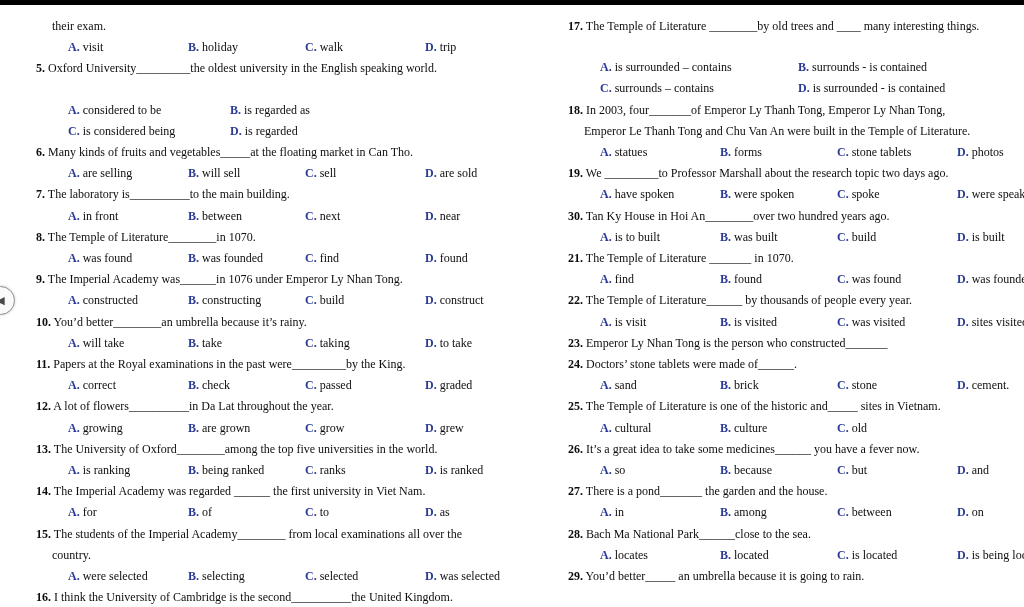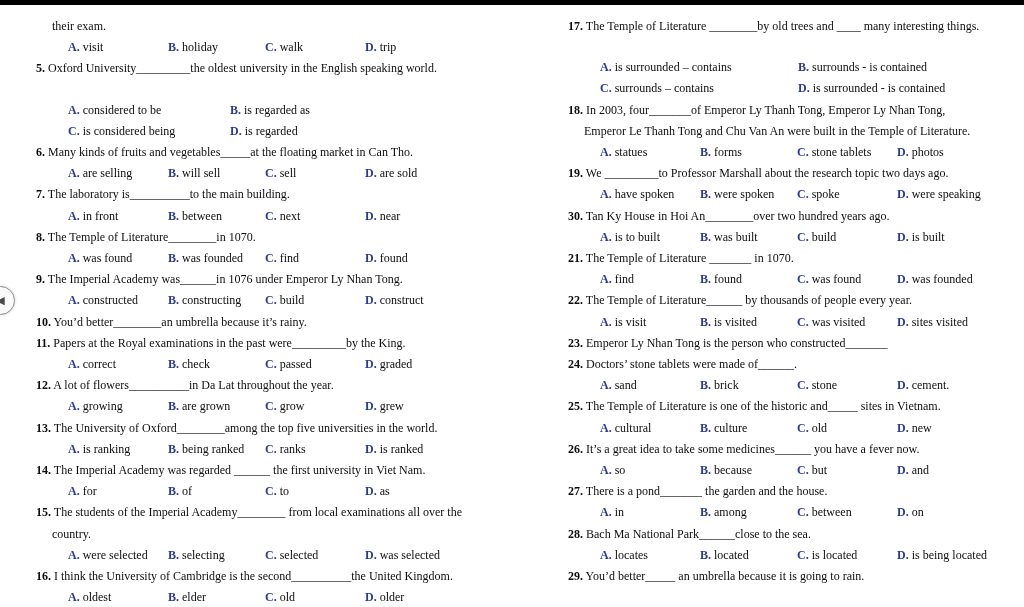--- a/index.html
+++ b/index.html
@@ -13,21 +13,21 @@
   .top-edge { height:5px; background:#000; width:100%; }
   .page { display:flex; padding-top:11px; }
   .col { width:512px; overflow:hidden; }
   .col-left  { padding-left:36px; padding-right:10px; }
   .col-right { padding-left:56px; padding-right:2px; }
   .question { }
   .qline { padding-left:16px; text-indent:-16px; line-height:21.2px; white-space:nowrap; }
   .qline.cont { text-indent:0; }
   .qnum { font-weight:bold; }
   .opts { display:grid; padding-left:32px; line-height:21.2px; white-space:nowrap; }
-  .cols-4 { grid-template-columns:100px 97px 100px auto; }
+  .cols-4 { grid-template-columns:100px 97px 100px auto;gap:20px; }
   .cols-2 { grid-template-columns:198px auto;margin-top:20px; }
   .col-left .cols-2 { grid-template-columns:162px auto; }
   .opt { overflow:visible; }
   .letter { color:var(--accent); font-weight:bold; }
   .page-nav {
     position:absolute; left:-14px; top:286px; width:29px; height:29px;
     border-radius:50%; border:1px solid #8f8f8f; background:#fafafa;
     display:flex; align-items:center; justify-content:center;
     color:#4a4a4a; font-size:11px; z-index:5; cursor:pointer;
     font-family:"DejaVu Sans","Liberation Sans",sans-serif;
@@ -94,20 +94,26 @@
         <div class="qline"><span class="qnum">9.</span> <span class="qbody">The Imperial Academy was______in 1076 under Emperor Ly Nhan Tong.</span></div>
         <div class="opts cols-4">
           <span class="opt"><b class="letter">A.</b> <span class="otext">constructed</span></span>
           <span class="opt"><b class="letter">B.</b> <span class="otext">constructing</span></span>
           <span class="opt"><b class="letter">C.</b> <span class="otext">build</span></span>
           <span class="opt"><b class="letter">D.</b> <span class="otext">construct</span></span>
         </div>
       </div>
       <div class="question">
         <div class="qline"><span class="qnum">10.</span> <span class="qbody">You’d better________an umbrella because it’s rainy.</span></div>
+        <div class="opts cols-4">
+          <span class="opt"><b class="letter">A.</b> <span class="otext">will take</span></span>
+          <span class="opt"><b class="letter">B.</b> <span class="otext">take</span></span>
+          <span class="opt"><b class="letter">C.</b> <span class="otext">taking</span></span>
+          <span class="opt"><b class="letter">D.</b> <span class="otext">to take</span></span>
+        </div>
       </div>
       <div class="question">
         <div class="qline"><span class="qnum">11.</span> <span class="qbody">Papers at the Royal examinations in the past were_________by the King.</span></div>
         <div class="opts cols-4">
           <span class="opt"><b class="letter">A.</b> <span class="otext">correct</span></span>
           <span class="opt"><b class="letter">B.</b> <span class="otext">check</span></span>
           <span class="opt"><b class="letter">C.</b> <span class="otext">passed</span></span>
           <span class="opt"><b class="letter">D.</b> <span class="otext">graded</span></span>
         </div>
       </div>
@@ -225,21 +231,20 @@
           <span class="opt"><b class="letter">C.</b> <span class="otext">stone</span></span>
           <span class="opt"><b class="letter">D.</b> <span class="otext">cement.</span></span>
         </div>
       </div>
       <div class="question">
         <div class="qline"><span class="qnum">25.</span> <span class="qbody">The Temple of Literature is one of the historic and_____ sites in Vietnam.</span></div>
         <div class="opts cols-4">
           <span class="opt"><b class="letter">A.</b> <span class="otext">cultural</span></span>
           <span class="opt"><b class="letter">B.</b> <span class="otext">culture</span></span>
           <span class="opt"><b class="letter">C.</b> <span class="otext">old</span></span>
-          <span class="opt"><b class="letter">D.</b> <span class="otext">new</span></span>
         </div>
       </div>
       <div class="question">
         <div class="qline"><span class="qnum">26.</span> <span class="qbody">It’s a great idea to take some medicines______ you have a fever now.</span></div>
         <div class="opts cols-4">
           <span class="opt"><b class="letter">A.</b> <span class="otext">so</span></span>
           <span class="opt"><b class="letter">B.</b> <span class="otext">because</span></span>
           <span class="opt"><b class="letter">C.</b> <span class="otext">but</span></span>
           <span class="opt"><b class="letter">D.</b> <span class="otext">and</span></span>
         </div>

